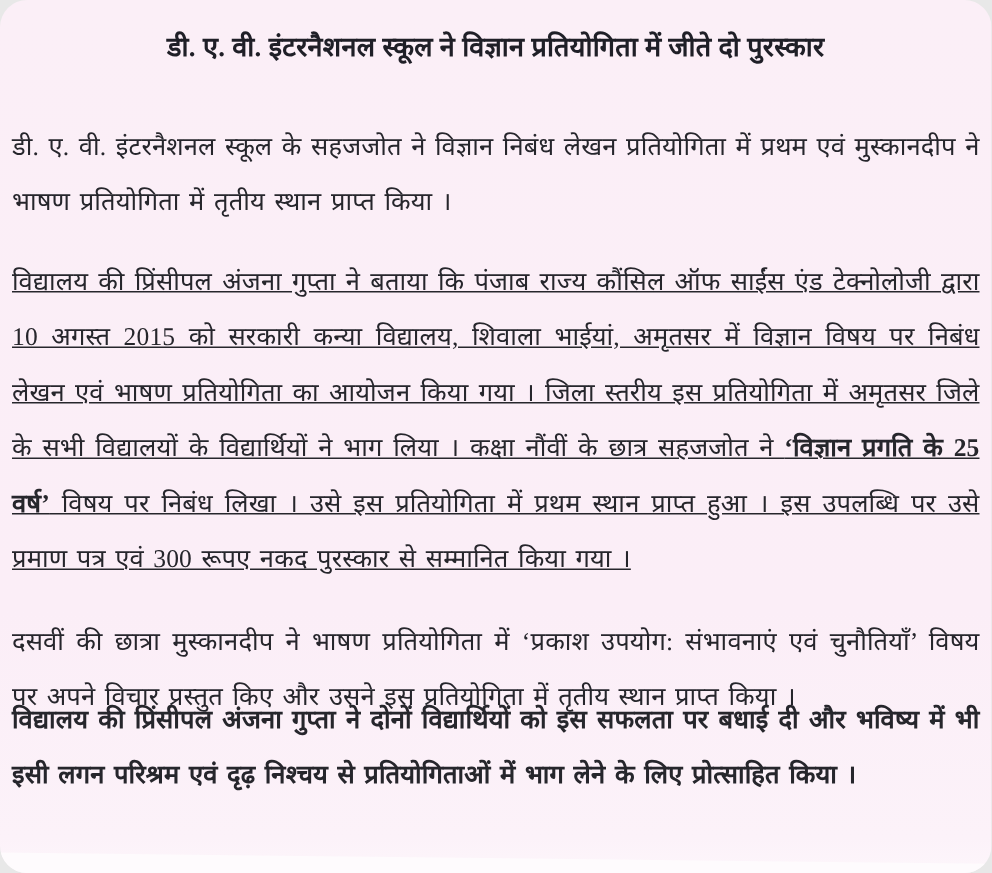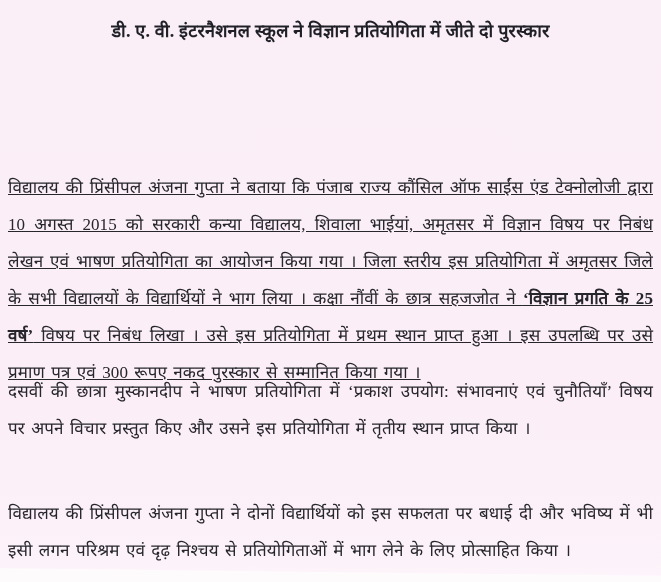--- a/index.html
+++ b/index.html
@@ -9,20 +9,21 @@
   }
   .page {
     position: relative;
     width: 661px;
     height: 582px;
     margin: 0 auto;
     background: linear-gradient(180deg, #fbeff7 0%, #fbeef7 70%, #fcf2f9 96%, #fdf6fb 100%);
     overflow: hidden;
     font-family: "Liberation Serif", "DejaVu Serif", serif;
     color: #26262c;
+    border-radius: 18px;
   }
   .title {
     position: absolute;
     top: 18px;
     left: 0;
     width: 100%;
     text-align: center;
     font-size: 18px;
     font-weight: bold;
     letter-spacing: 0.2px;
@@ -35,41 +36,42 @@
     font-size: 17px;
     line-height: 37px;
     text-align: justify;
     text-justify: inter-word;
     letter-spacing: 0.1px;
     word-spacing: 2px;
     color: #26262c;
   }
   .para-1 { top: 62px; }
   .para-2 { top: 152px; text-decoration: underline; }
-  .para-3 { top: 356px; }
-  .para-4 { top: 478px; }
+  .para-3 { top: 392px; }
+  .para-4 { top: 444px; font-weight: bold; }
   .b { font-weight: bold; }
   .scan-edge {
     position: absolute;
     left: 0;
     bottom: 0;
     width: 100%;
     height: 22px;
     background: #fefbfd;
     clip-path: polygon(0 38%, 100% 72%, 100% 100%, 0 100%);
     pointer-events: none;
   }
 </style>
 </head>
 <body>
 
 <div class="page">
 
   <div class="title">डी. ए. वी. इंटरनैशनल स्कूल ने विज्ञान प्रतियोगिता में जीते दो पुरस्कार</div>
 
+  <p class="para para-1"><span>डी. ए. वी. इंटरनैशनल स्कूल के सहजजोत ने विज्ञान निबंध लेखन प्रतियोगिता में प्रथम एवं मुस्कानदीप ने भाषण प्रतियोगिता में तृतीय स्थान प्राप्त किया ।</span></p>
 
   <p class="para para-2"><span>विद्यालय की प्रिंसीपल अंजना गुप्ता ने बताया कि पंजाब राज्य कौंसिल ऑफ साईंस एंड टेक्नोलोजी द्वारा 10 अगस्त 2015 को सरकारी कन्या विद्यालय, शिवाला भाईयां, अमृतसर में विज्ञान विषय पर निबंध लेखन एवं भाषण प्रतियोगिता का आयोजन किया गया । जिला स्तरीय इस प्रतियोगिता में अमृतसर जिले के सभी विद्यालयों के विद्यार्थियों ने भाग लिया । कक्षा नौंवीं के छात्र सहजजोत ने </span><span class="b">‘विज्ञान प्रगति के 25 वर्ष’</span><span> विषय पर निबंध लिखा । उसे इस प्रतियोगिता में प्रथम स्थान प्राप्त हुआ । इस उपलब्धि पर उसे प्रमाण पत्र एवं 300 रूपए नकद पुरस्कार से सम्मानित किया गया ।</span></p>
 
   <p class="para para-3"><span>दसवीं की छात्रा मुस्कानदीप ने भाषण प्रतियोगिता में ‘प्रकाश उपयोग: संभावनाएं एवं चुनौतियाँ’ विषय पर अपने विचार प्रस्तुत किए और उसने इस प्रतियोगिता में तृतीय स्थान प्राप्त किया ।</span></p>
 
   <p class="para para-4"><span>विद्यालय की प्रिंसीपल अंजना गुप्ता ने दोनों विद्यार्थियों को इस सफलता पर बधाई दी और भविष्य में भी इसी लगन परिश्रम एवं दृढ़ निश्चय से प्रतियोगिताओं में भाग लेने के लिए प्रोत्साहित किया ।</span></p>
 
   <div class="scan-edge"></div>
 
 </div>

